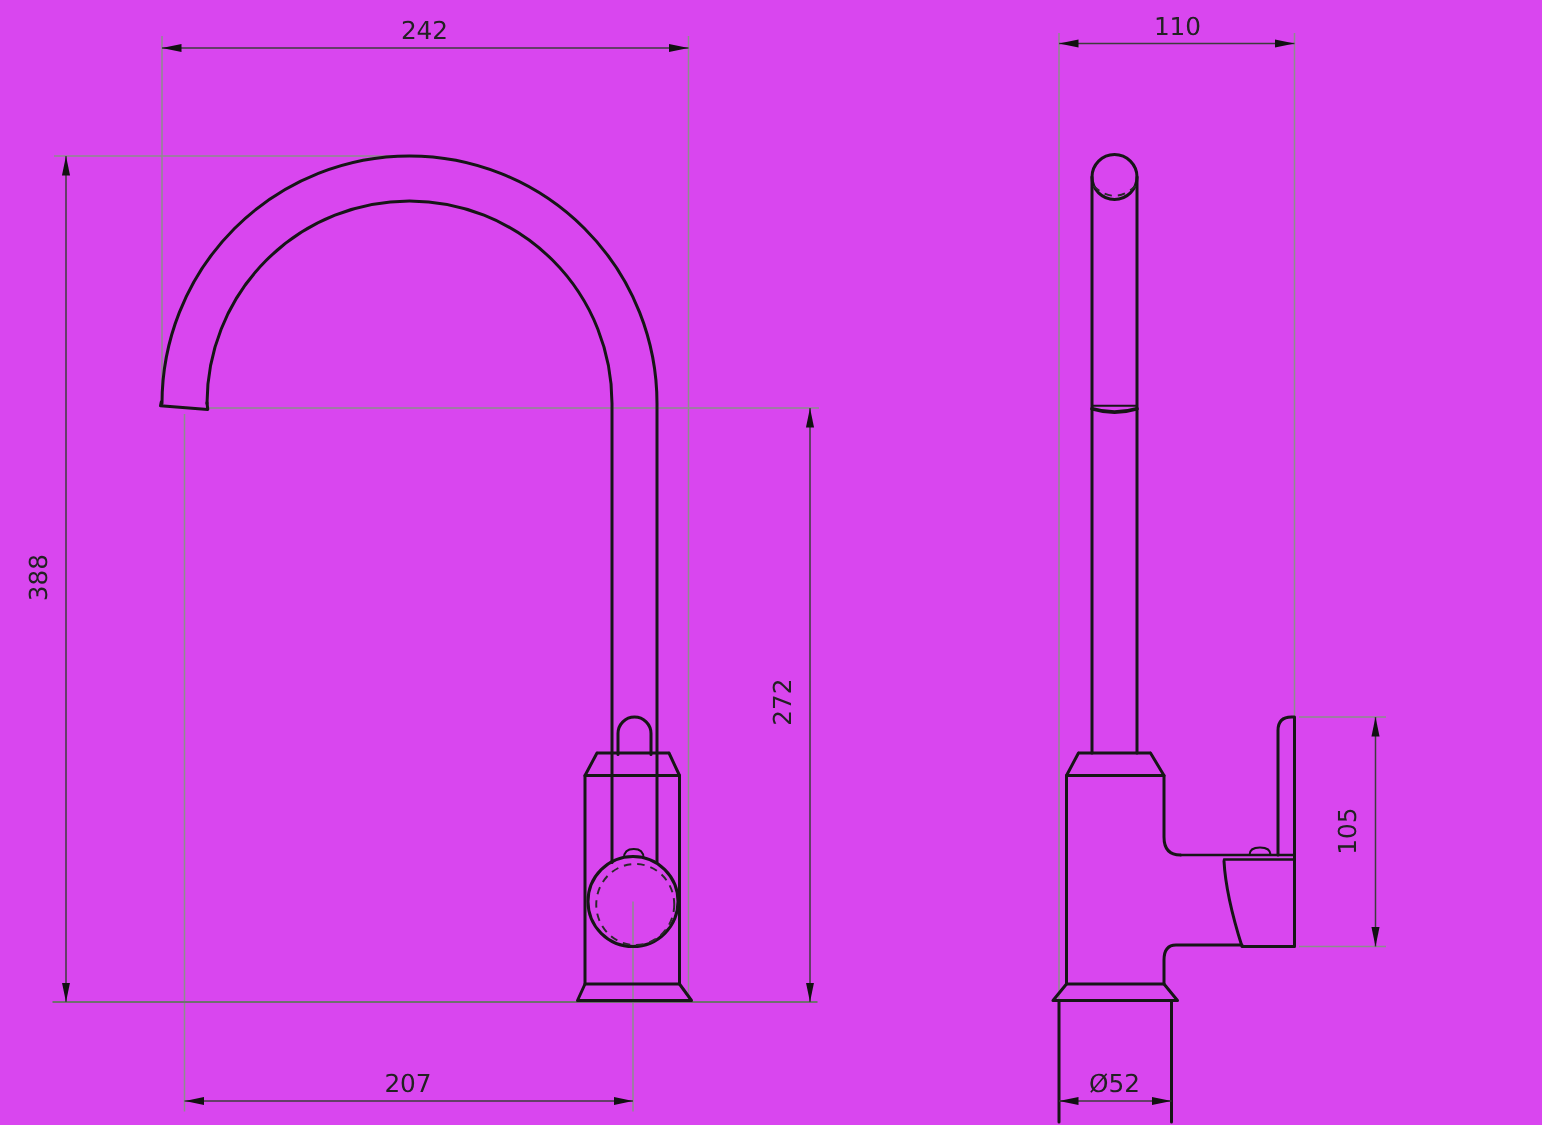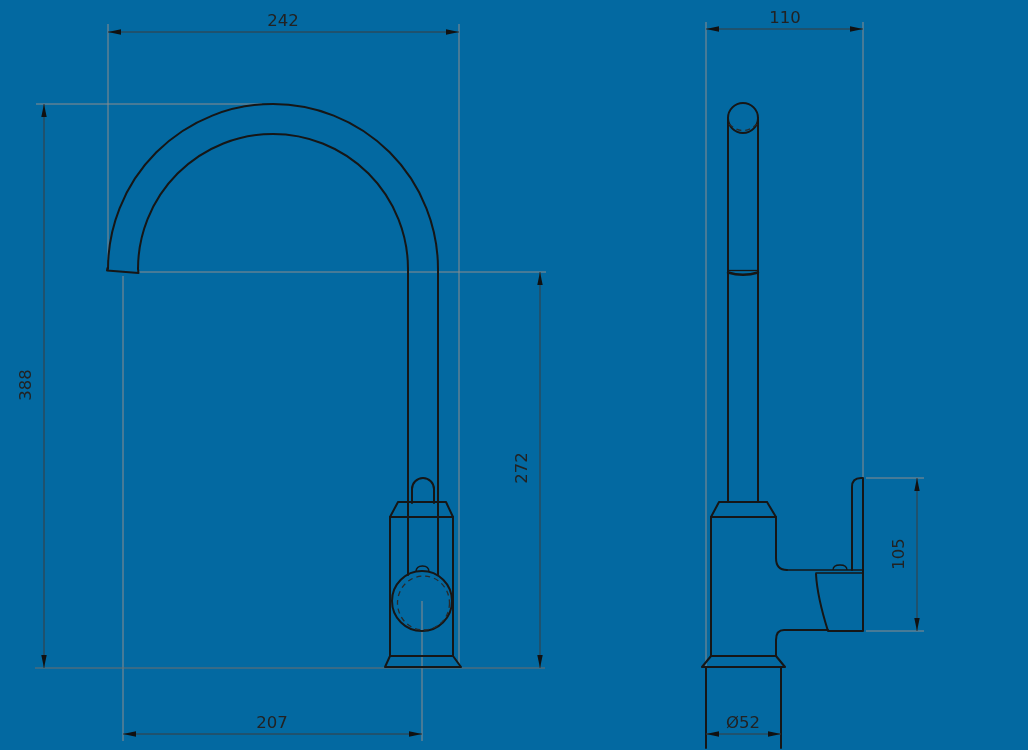--- a/index.html
+++ b/index.html
@@ -1,17 +1,17 @@
 <!DOCTYPE html>
 <html><head>
 <meta charset="utf-8">
 <style>
   html,body{margin:0;padding:0;background:#ffffff;}
   .canvas{
-    width:1028px;height:750px;position:relative;background:#0369a1;
+    width:1028px;height:750px;position:relative;background:#d946ef;
     font-family:"DejaVu Sans","Liberation Sans",sans-serif;overflow:hidden;
   }
   svg{display:block;}
   svg text{
     font-family:"DejaVu Sans","Liberation Sans",sans-serif;
     font-size:16.5px;fill:#222;
   }
   .outline{stroke:#161616;stroke-width:2;fill:none;stroke-linecap:round;stroke-linejoin:round;}
   .thinline{stroke:#161616;stroke-width:1.3;fill:none;}
   .hidden-line{stroke:#2a2a2a;stroke-width:1.3;fill:none;stroke-dasharray:5 4;}

